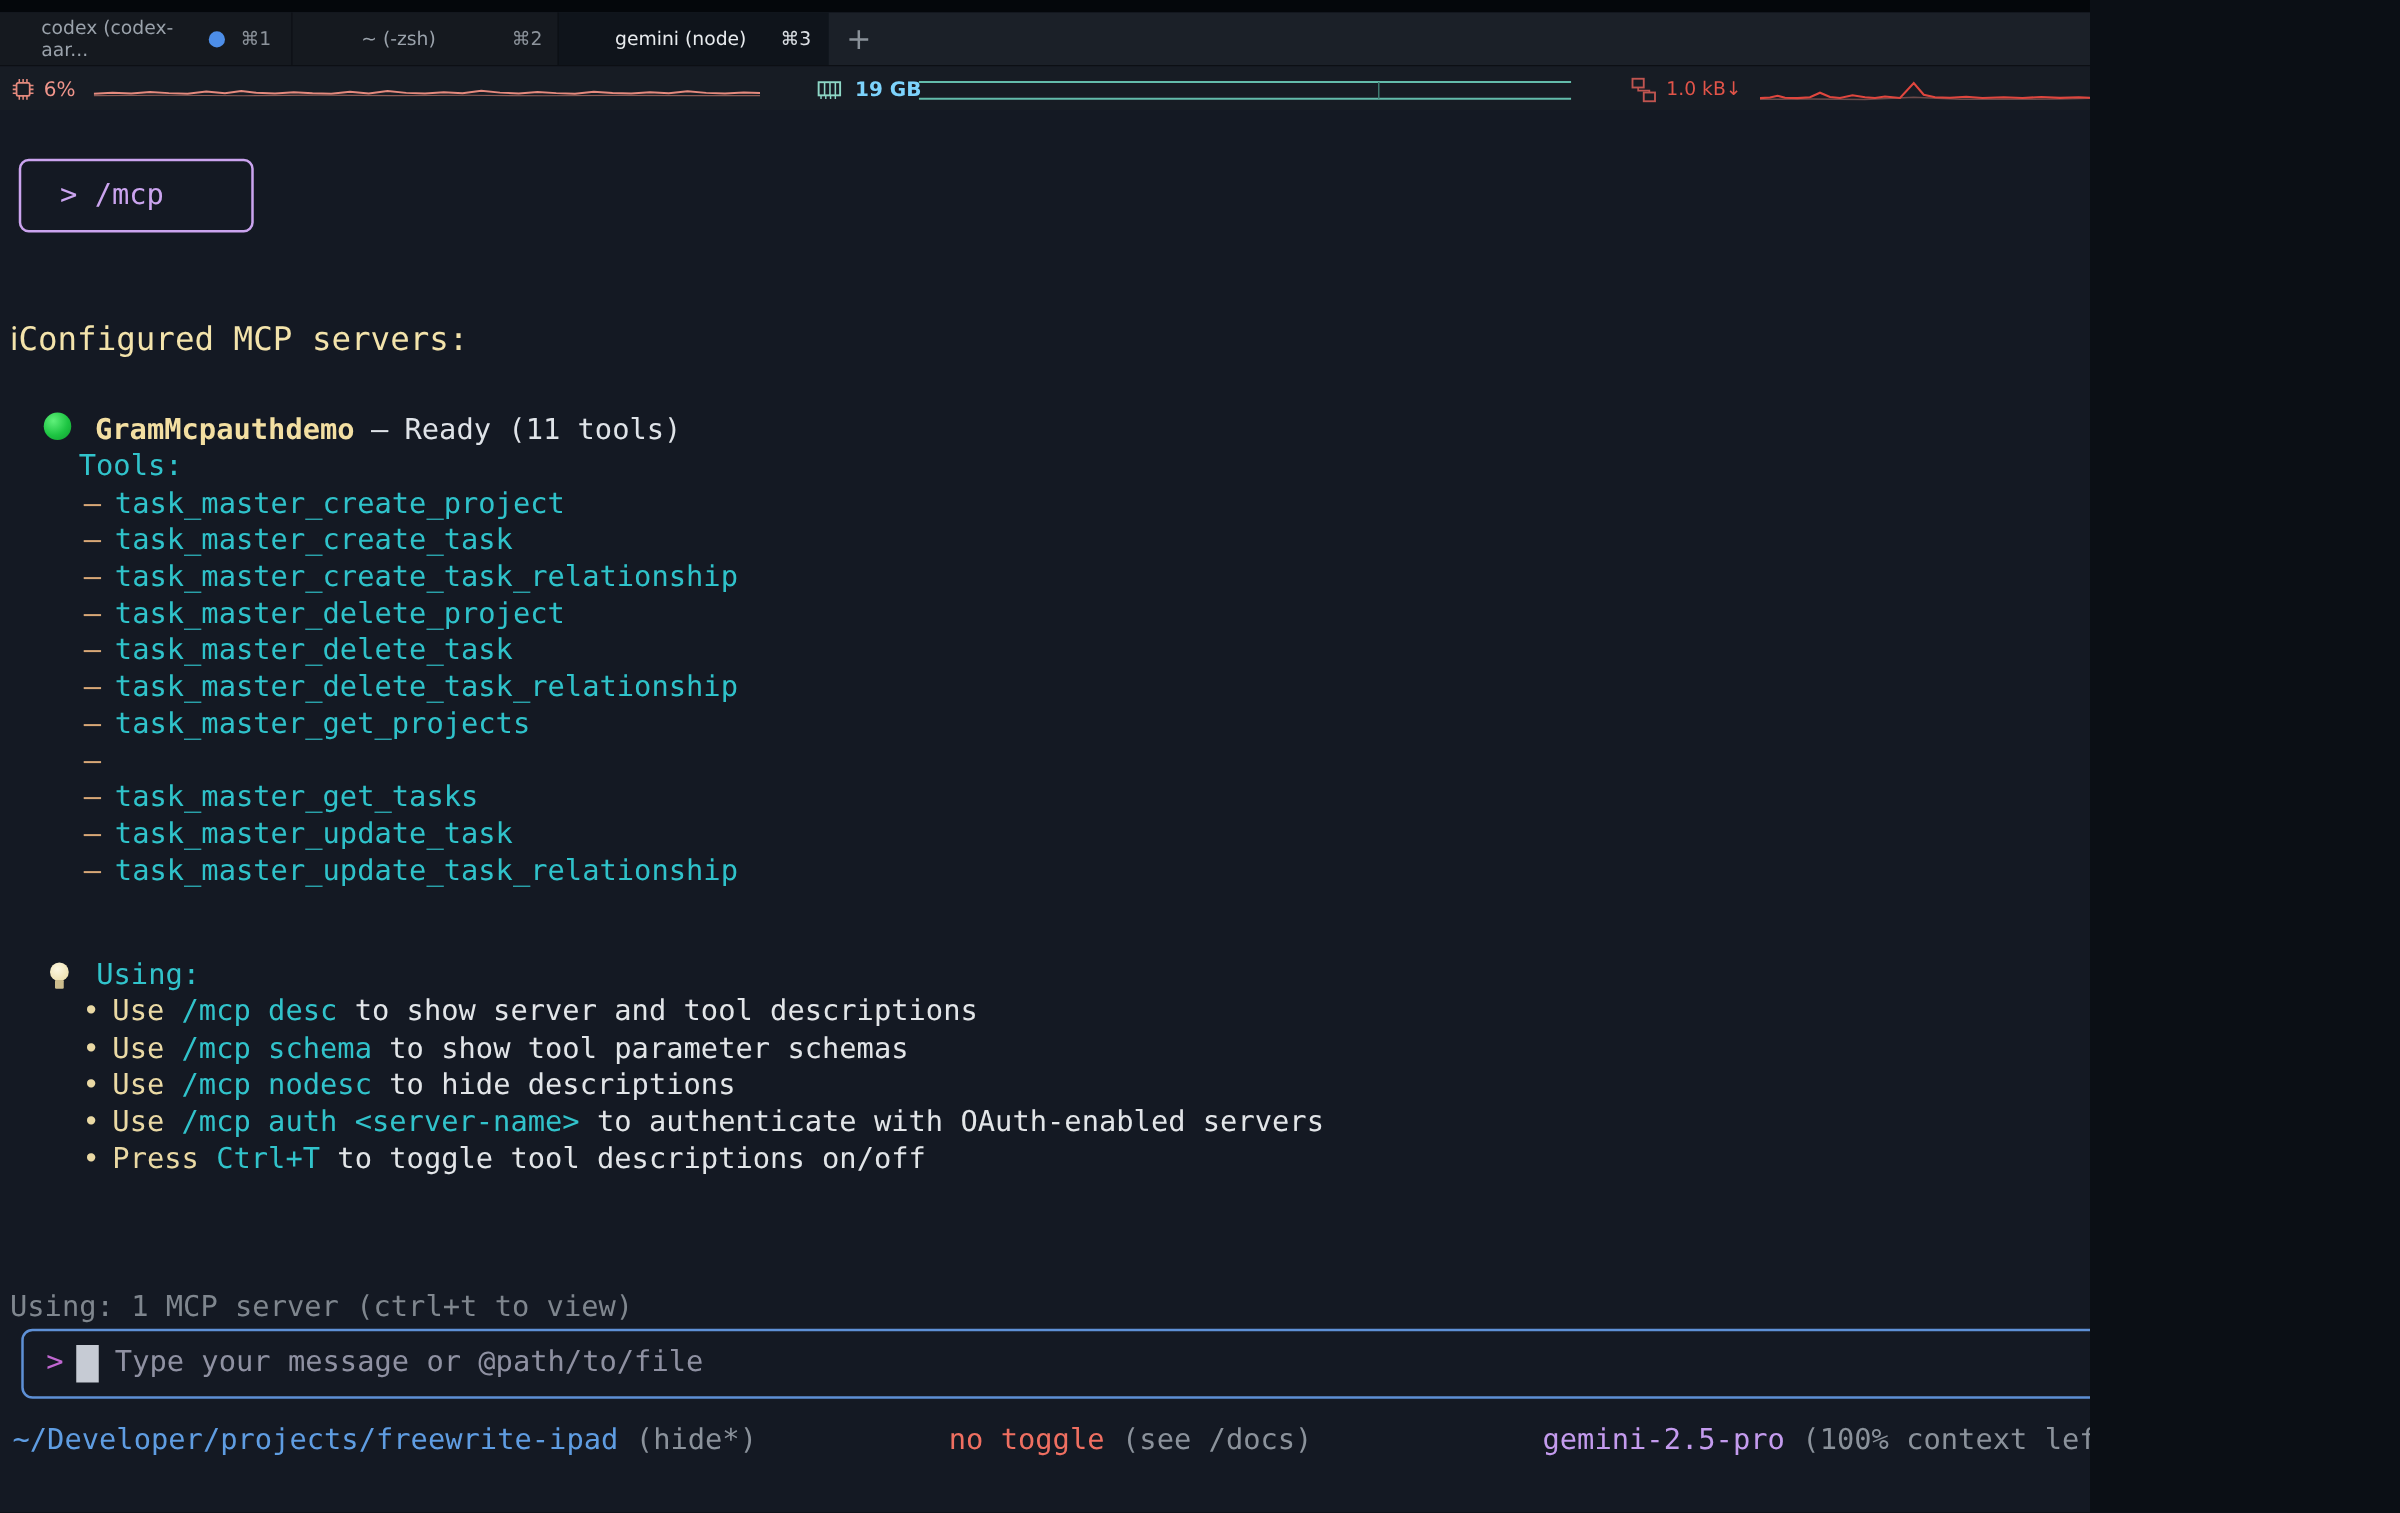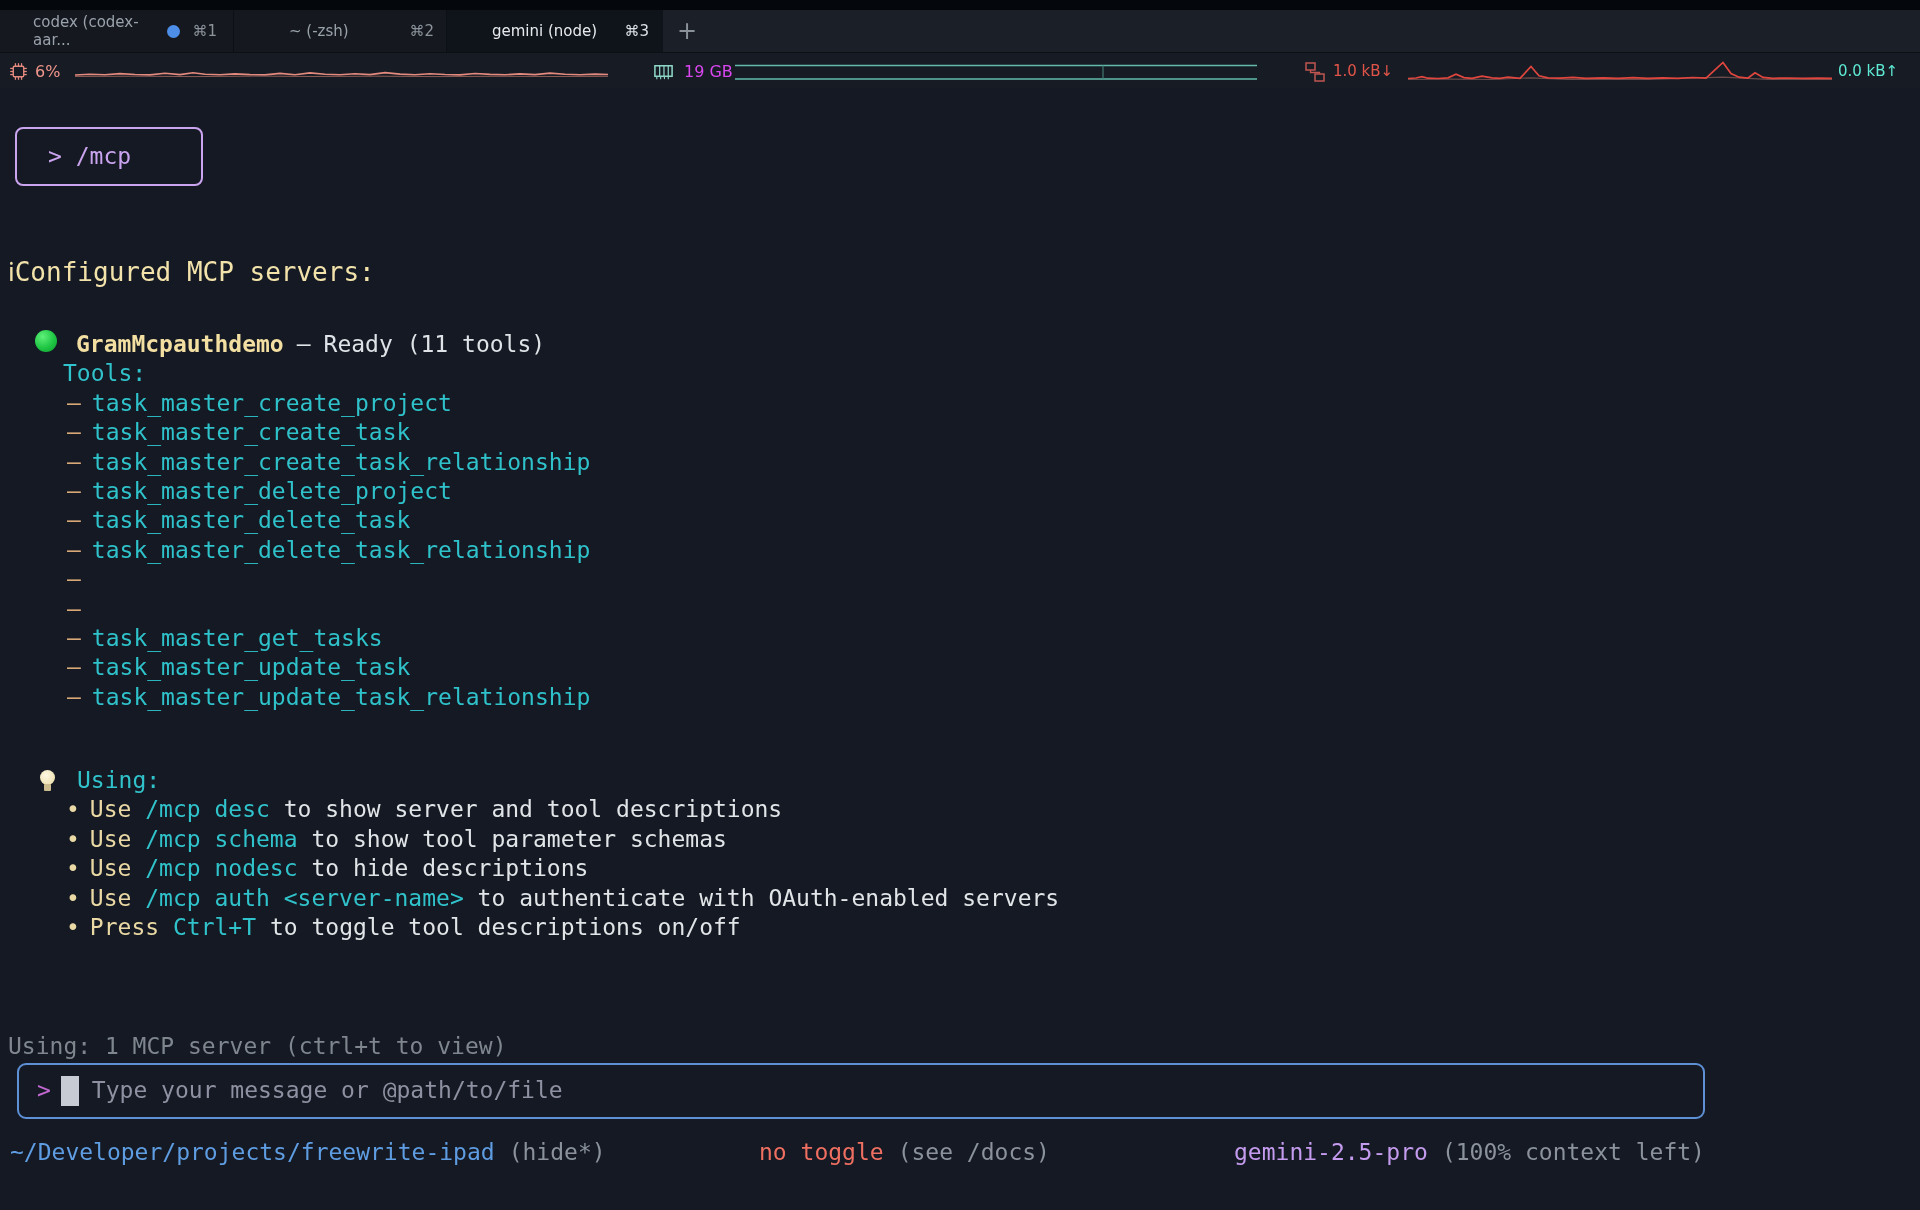--- a/index.html
+++ b/index.html
@@ -1,17 +1,17 @@
 <!DOCTYPE html>
 <html><head>
 <meta charset="utf-8">
 <style>
   html,body{margin:0;padding:0;background:#0b0f15;}
   .screen{
-    position:relative;width:1920px;height:1210px;overflow:hidden;
+    position:relative;width:1672px;height:1210px;overflow:hidden;
     background:#141923;
     font-family:"DejaVu Sans Mono","Liberation Mono",monospace;
     -webkit-font-smoothing:antialiased;
   }
   
   .top-strip{position:absolute;left:0;top:0;width:1920px;height:10px;background:#04070b;}
   .tab-bar{position:absolute;left:0;top:10px;width:1920px;height:42px;background:#1b2028;}
   .tab{position:absolute;top:0;height:42px;display:flex;align-items:center;
        font-family:"DejaVu Sans","Liberation Sans",sans-serif;font-size:15px;box-sizing:border-box;}
   .tab-1{left:0;width:233px;background:#15191f;color:#9aa2ab;padding:0 16px 0 33px;gap:12px;}
@@ -20,21 +20,21 @@
   .tab .shortcut{color:#8d949c;}
   .tab-3 .shortcut{color:#dde1e6;}
   .activity-dot{width:13px;height:13px;border-radius:50%;background:#4d8ee8;flex:0 0 auto;}
   .plus-area{position:absolute;left:663px;top:0;width:1257px;height:42px;display:flex;align-items:center;}
   .plus-btn{margin-left:14px;color:#8a9199;font-size:24px;font-family:"DejaVu Sans","Liberation Sans",sans-serif;line-height:1;}
   
   .status-bar{position:absolute;left:0;top:52px;width:1920px;height:36px;background:#171c24;border-top:1px solid #0c0f14;box-sizing:border-box;
               font-family:"DejaVu Sans","Liberation Sans",sans-serif;}
   .sb-group{position:absolute;top:0;height:36px;display:flex;align-items:center;}
   .sb-cpu{left:8px;gap:6px;color:#f0958b;font-size:16px;}
-  .sb-mem{left:652px;gap:9px;color:#d946ef;font-size:16px;}
+  .sb-mem{left:652px;gap:9px;color:#7dd3fc;font-size:16px;font-weight:bold;}
   .sb-net-down{left:1333px;color:#e25449;font-size:15px;}
   .sb-net-up{left:1838px;color:#5eead4;font-size:15px;}
   .sb-svg{position:absolute;}
   
   .term{color:#e2e5e8;font-size:23px;line-height:29.4px;}
   .cmd-box{position:absolute;left:15px;top:127px;width:153px;height:55px;border:2px solid #cba4ef;border-radius:8px;
            display:flex;align-items:center;padding-left:31px;box-sizing:content-box;color:#cba4ef;font-size:23px;white-space:pre;}
   .info-header{position:absolute;left:8px;top:258px;color:#f3e3ab;font-size:26px;}
   .server-block{position:absolute;left:0;top:330px;font-size:23px;}
   .server-block .line{height:29.4px;display:flex;}
@@ -195,20 +195,21 @@
     <div class="line tool-line">
         <span class="tool-dash">–</span>
         <span class="tool-name">task_master_delete_task</span>
       </div>
     <div class="line tool-line">
         <span class="tool-dash">–</span>
         <span class="tool-name">task_master_delete_task_relationship</span>
       </div>
     <div class="line tool-line">
         <span class="tool-dash">–</span>
+        <span class="tool-name">task_master_get_projects</span>
       </div>
     <div class="line tool-line">
         <span class="tool-dash">–</span>
       </div>
     <div class="line tool-line">
         <span class="tool-dash">–</span>
         <span class="tool-name">task_master_get_tasks</span>
       </div>
     <div class="line tool-line">
         <span class="tool-dash">–</span>

